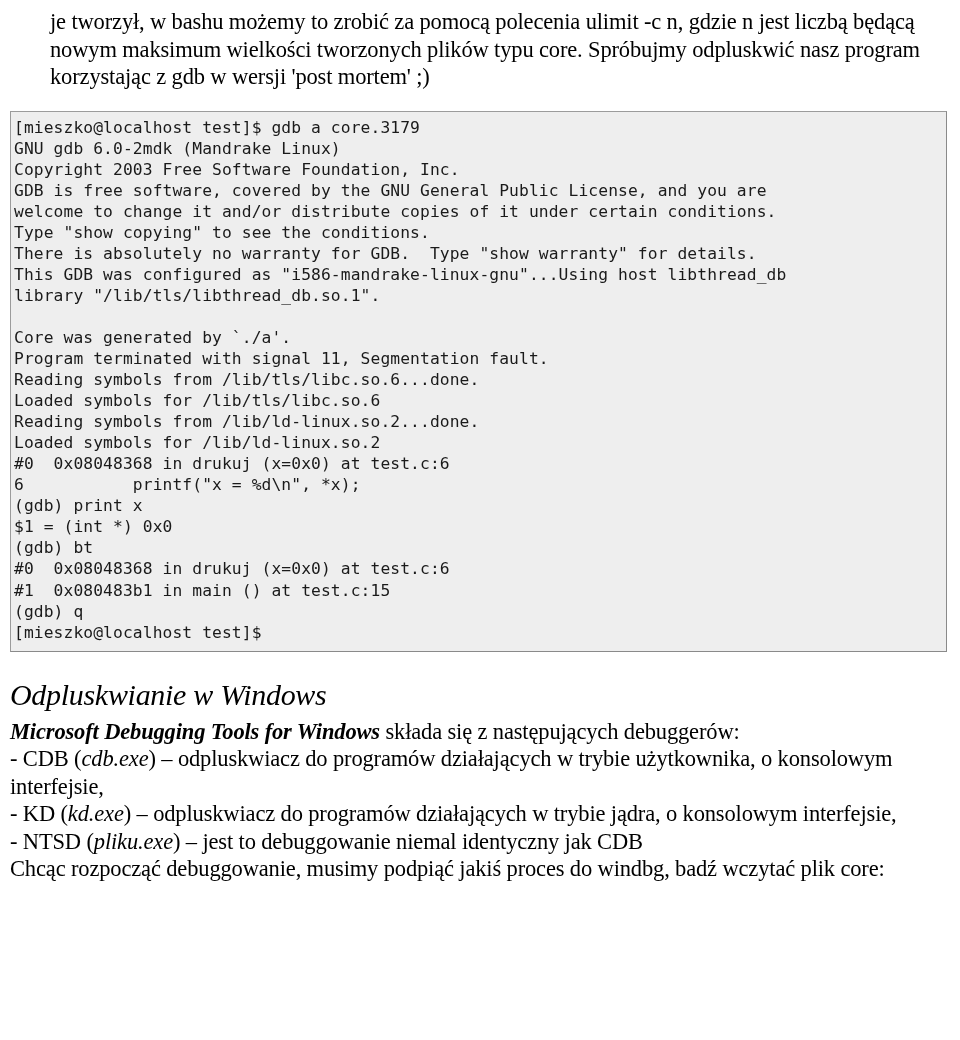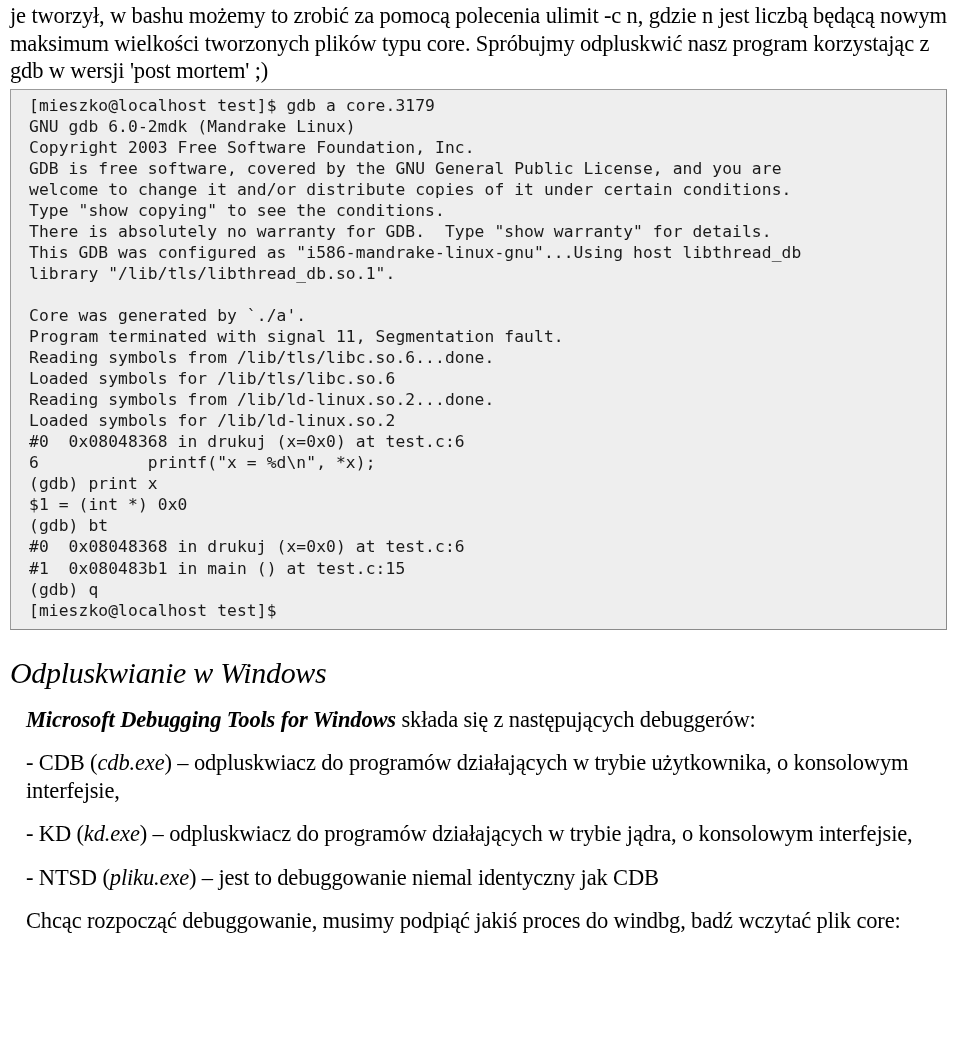--- a/index.html
+++ b/index.html
@@ -26,33 +26,34 @@
   
   .prose {
     font-family: "Liberation Serif", "DejaVu Serif", serif;
     font-size: 22.5px;
     line-height: 27.5px;
     text-align: left;
     margin: 0;
     letter-spacing: -0.15px;
   }
   .prose-intro {
-    padding-top: 2px;
+    padding-top: 8px;
+    margin-left: 40px;
   }
 
   
   .code-block {
-    margin-top: 4px;
+    margin-top: 20px;
     background: #eeeeee;
     border: 1px solid #9b9b9b;
     border-right-color: #8a8a8a;
     border-bottom-color: #8a8a8a;
     width: 937px;
     box-sizing: border-box;
-    padding: 5px 8px 8px 18px;
+    padding: 5px 8px 8px 3px;
   }
   .code-block pre {
     margin: 0;
     font-family: "DejaVu Sans Mono", "Liberation Mono", monospace;
     font-size: 16.3px;
     line-height: 21.05px;
     color: #1a1a1a;
     white-space: pre;
     letter-spacing: 0.1px;
   }
@@ -71,21 +72,21 @@
     font-weight: bold;
     font-style: italic;
   }
   .mono-italic {
     font-style: italic;
   }
   .list-line {
     font-family: "Liberation Serif", "DejaVu Serif", serif;
     font-size: 22.5px;
     line-height: 27.5px;
-    margin: 16px;
+    margin: 0;
     letter-spacing: -0.15px;
   }
   .para-after-code {
     margin-top: 6px;
   }
 </style>
 </head>
 <body>
 
 <div class="page">

